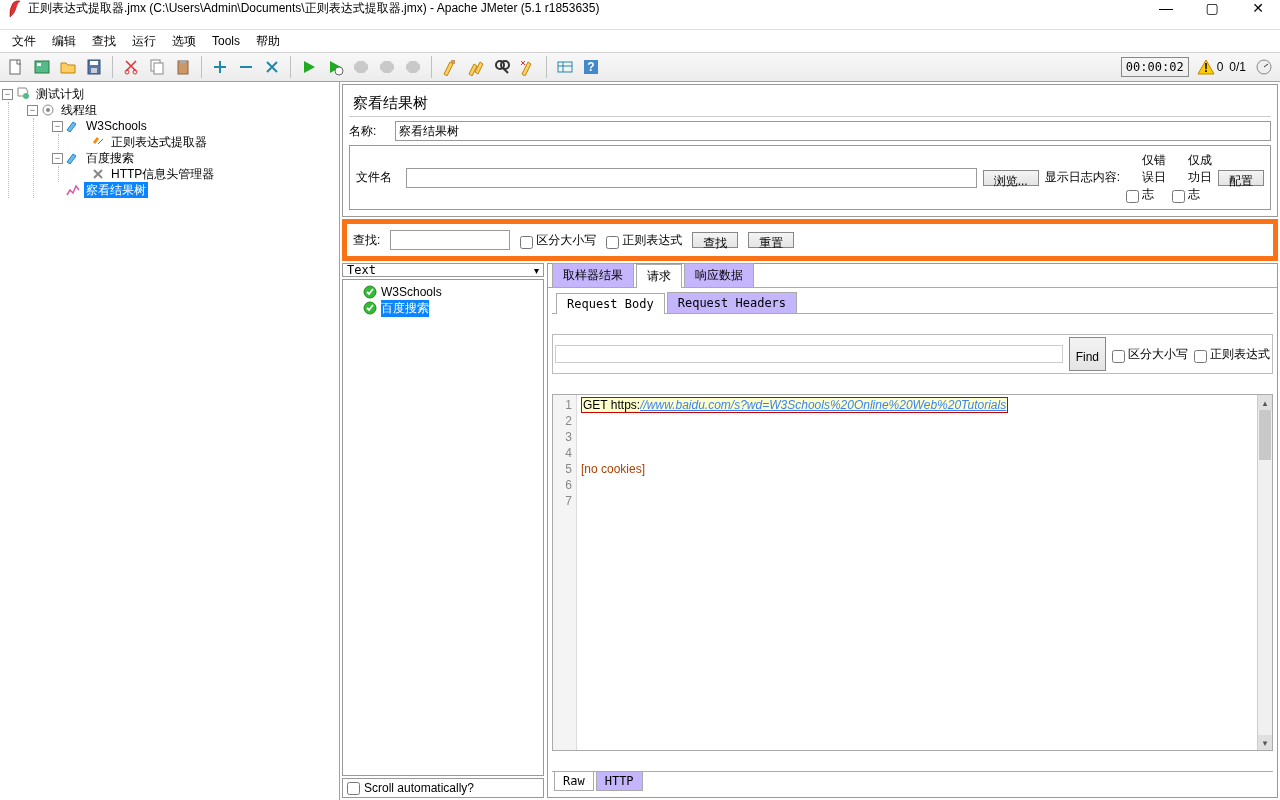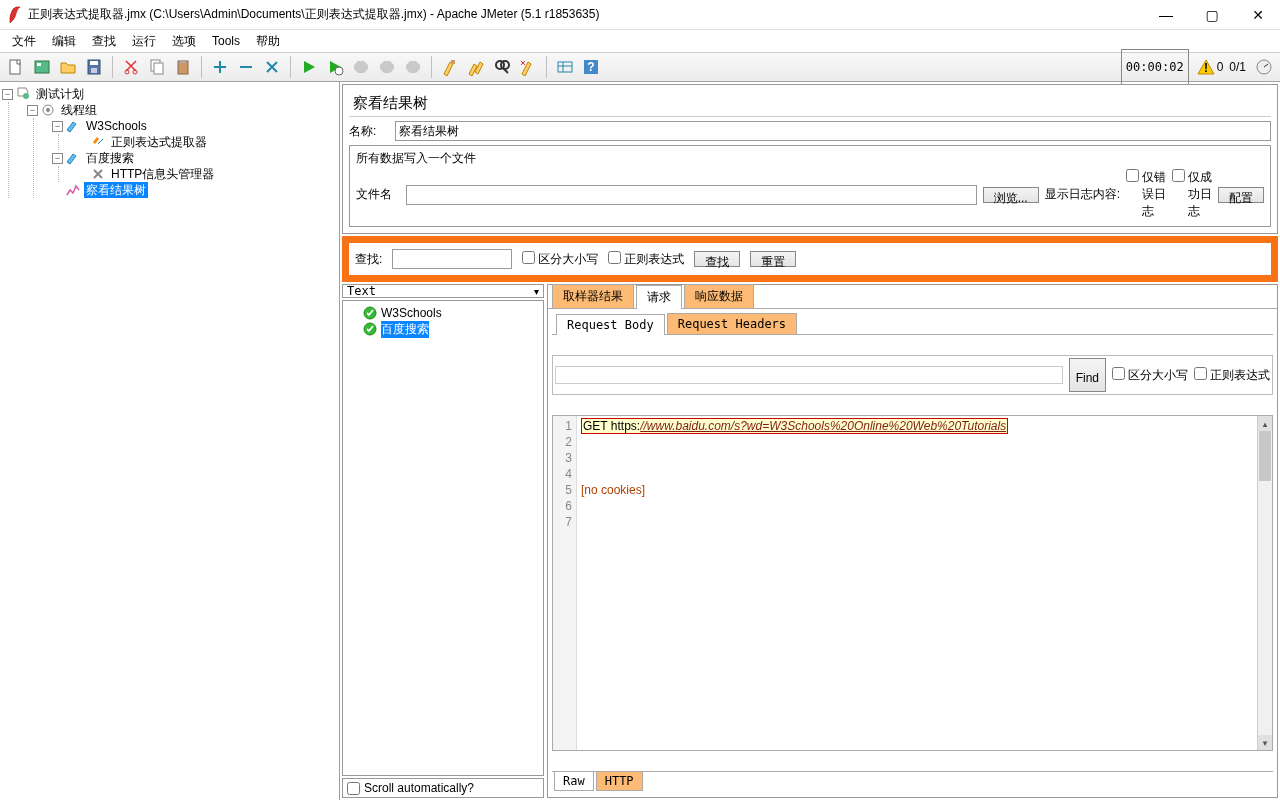--- a/index.html
+++ b/index.html
@@ -1,30 +1,30 @@
 <!DOCTYPE html>
 <html><head>
 <meta charset="utf-8">
 <style>
 * { box-sizing: border-box; margin: 0; padding: 0; font-family: "Microsoft YaHei", "SimSun", Arial, sans-serif; font-size: 12px; }
 body { background: #fff; width: 1280px; height: 800px; overflow: hidden; display: flex; flex-direction: column; }
-.titlebar { height: 30px; display: flex; align-items: center; padding: 0 8px; border-bottom: 1px solid #e0e0e0; }
+.titlebar { height: 30px; display: flex; padding: 0 8px; border-bottom: 1px solid #e0e0e0; }
 .titlebar .feather { width: 14px; height: 18px; margin-right: 6px; display: inline-block; }
 .titlebar .title-text { flex: 1; color: #000; }
 .titlebar .win-controls { display: flex; gap: 18px; }
 .titlebar .win-controls span { width: 28px; text-align: center; cursor: default; font-size: 14px; }
 .menubar { height: 22px; display: flex; align-items: center; padding: 0 6px; gap: 4px; }
 .menubar span { padding: 2px 6px; cursor: default; }
 .toolbar { height: 30px; border-top: 1px solid #d0d0d0; border-bottom: 1px solid #a0a0a0; background: linear-gradient(#f8f8f8,#ececec); display: flex; align-items: center; padding: 0 4px; gap: 2px; }
 .toolbar .sep { width: 1px; height: 22px; background: #c0c0c0; margin: 0 4px; }
 .toolbar .tbtn { width: 24px; height: 24px; display: flex; align-items: center; justify-content: center; }
 .toolbar .tbtn svg { width: 18px; height: 18px; }
 .toolbar .tbtn.disabled svg { opacity: 0.45; }
 .toolbar .spacer { flex: 1; }
-.toolbar .timer { border: 1px solid #888; height: 36px; padding: 0 4px; font-family: Consolas, monospace; display: flex; align-items: center; min-width: 60px; }
+.toolbar .timer { border: 1px solid #888; height: 20px; padding: 0 4px; font-family: Consolas, monospace; display: flex; align-items: center; min-width: 60px; }
 .toolbar .warn { margin-left: 6px; display: flex; align-items: center; }
 .toolbar .count { margin-left: 4px; }
 .main { flex: 1; display: flex; min-height: 0; }
 .tree-panel { width: 340px; border-right: 1px solid #a0a0a0; padding: 4px 2px; overflow: auto; }
 .tree-panel ul { list-style: none; padding-left: 0; }
 .tree-panel li { white-space: nowrap; }
 .tree-row { display: flex; align-items: center; height: 16px; line-height: 16px; }
 .exp { width: 11px; height: 11px; border: 1px solid #888; display: inline-flex; align-items: center; justify-content: center; font-size: 9px; margin-right: 2px; background: #fff; color: #555; }
 .exp.blank { border: none; background: transparent; }
 .ticon { width: 16px; height: 16px; display: inline-flex; align-items: center; justify-content: center; margin-right: 3px; }
@@ -33,47 +33,47 @@
 ul.children { padding-left: 18px; border-left: 1px dotted #bbb; margin-left: 6px; }
 .right-panel { flex: 1; display: flex; flex-direction: column; padding: 2px; gap: 2px; min-width: 0; }
 .panel-box { border: 1px solid #999; padding: 6px; }
 .panel-title { font-size: 15px; font-weight: 400; padding: 3px 4px; border-bottom: 1px solid #ccc; margin-bottom: 4px; }
 .form-row { display: flex; align-items: center; margin: 2px 0; gap: 6px; }
 .form-row label { width: 40px; }
 .form-row input[type=text] { flex: 1; border: 1px solid #999; height: 20px; padding: 0 3px; }
 .file-box { border: 1px solid #999; padding: 4px 6px; margin-top: 4px; }
 .file-box .grp-title { font-size: 12px; margin-bottom: 2px; }
 .btn { background: linear-gradient(#f4f4f4,#e4e4e4); border: 1px solid #888; padding: 2px 10px; height: 16px; }
-.search-box { border: 7px solid #f97316; padding: 6px; display: flex; align-items: center; gap: 10px; }
+.search-box { border: 5px solid #f97316; padding: 6px; display: flex; align-items: center; gap: 10px; }
 .search-box input[type=text] { width: 120px; border: 1px solid #999; height: 20px; }
-.chk { display: flex; align-items: flex-start; gap: 3px; }
+.chk { display: flex; align-items: flex-end; gap: 3px; }
 .chk input { width: 13px; height: 13px; }
 .results-area { flex: 1; display: flex; gap: 3px; min-height: 0; }
 .results-left { width: 202px; display: flex; flex-direction: column; gap: 2px; }
 .combo { border: 1px solid #999; height: 14px; display: flex; align-items: center; padding: 0 4px; background: #fff; }
 .combo .arrow { margin-left: auto; font-size: 10px; }
 .result-tree { flex: 1; border: 1px solid #999; padding: 4px; overflow: auto; }
 .result-tree .row { display: flex; align-items: center; height: 16px; }
 .result-tree .row.selected .lbl { background: #0a84ff; color: #fff; }
 .result-tree .ok { width: 14px; height: 14px; margin-right: 4px; }
 .scroll-chk { border: 1px solid #999; padding: 2px 4px; display: flex; align-items: center; gap: 4px; font-family: Consolas, monospace; }
 .results-right { flex: 1; display: flex; flex-direction: column; border: 1px solid #999; min-width: 0; }
 .tabs { display: flex; height: 24px; border-bottom: 1px solid #aaa; align-items: flex-end; padding-left: 4px; }
-.tab { padding: 3px 10px; border: 1px solid #aaa; border-bottom: none; margin-right: 2px; background: #fdba74; font-family: "SimSun", monospace; }
+.tab { padding: 3px 10px; border: 1px solid #aaa; border-bottom: none; margin-right: 2px; background: #c4b5fd; font-family: "SimSun", monospace; }
 .tab.active { background: #fff; position: relative; top: 1px; }
 .sub-area { display: flex; flex-direction: column; flex: 1; padding: 4px; gap: 20px; min-height: 0; }
 .find-row { display: flex; align-items: center; gap: 6px; border: 1px solid #bbb; padding: 2px; }
 .find-row input[type=text] { flex: 1; border: 1px solid #ccc; height: 18px; }
 .code-area { flex: 1; border: 1px solid #aaa; display: flex; font-family: Consolas, monospace; font-size: 12px; overflow: hidden; position: relative; }
 .gutter { width: 24px; background: #f4f4f4; border-right: 1px solid #ddd; text-align: right; padding: 2px 4px 2px 2px; color: #888; }
 .gutter div { height: 16px; line-height: 16px; }
 .code { flex: 1; padding: 2px 4px; line-height: 16px; }
 .code .line { height: 16px; white-space: pre; }
 .hl { background: #ffffcc; border: 1px solid #c00; padding: 0 1px; }
-.url { color: #7f1d1d; font-style: italic; text-decoration: underline; }
+.url { color: #3b82f6; font-style: italic; text-decoration: underline; }
 .bracket { color: #b04000; }
 .bottom-tabs { display: flex; border-top: 1px solid #aaa; height: 22px; align-items: flex-start; padding-left: 2px; }
 .bottom-tabs .tab { border-top: none; border-bottom: 1px solid #aaa; top: 0; font-family: Consolas, monospace; padding: 2px 8px; }
 .vscroll { position: absolute; right: 0; top: 0; bottom: 0; width: 15px; background: #f0f0f0; border-left: 1px solid #ccc; }
 .vscroll .arrow { height: 15px; background: #e0e0e0; display: flex; align-items: center; justify-content: center; font-size: 9px; color: #555; }
 .vscroll .thumb { position: absolute; top: 15px; left: 1px; right: 1px; height: 50px; background: #c8c8c8; }
 </style>
 </head>
 <body>
 
@@ -342,21 +342,20 @@
   </div>
 
   <div class="right-panel">
     <div class="panel-box">
       <div class="panel-title">察看结果树</div>
       <div class="form-row">
         <label>名称:</label>
         <input type="text" value="察看结果树" style="">
       </div>
       <div class="file-box">
-        <div class="grp-title">所有数据写入一个文件</div>
         <div class="form-row">
           <label style="width:44px">文件名</label>
           <input type="text" style="flex: 1 1 0%;">
           <button class="btn">浏览...</button>
           <span>显示日志内容:</span>
           <label class="chk">
               <input type="checkbox" style="">
               <span>仅错误日志</span>
             </label>
           <label class="chk">

